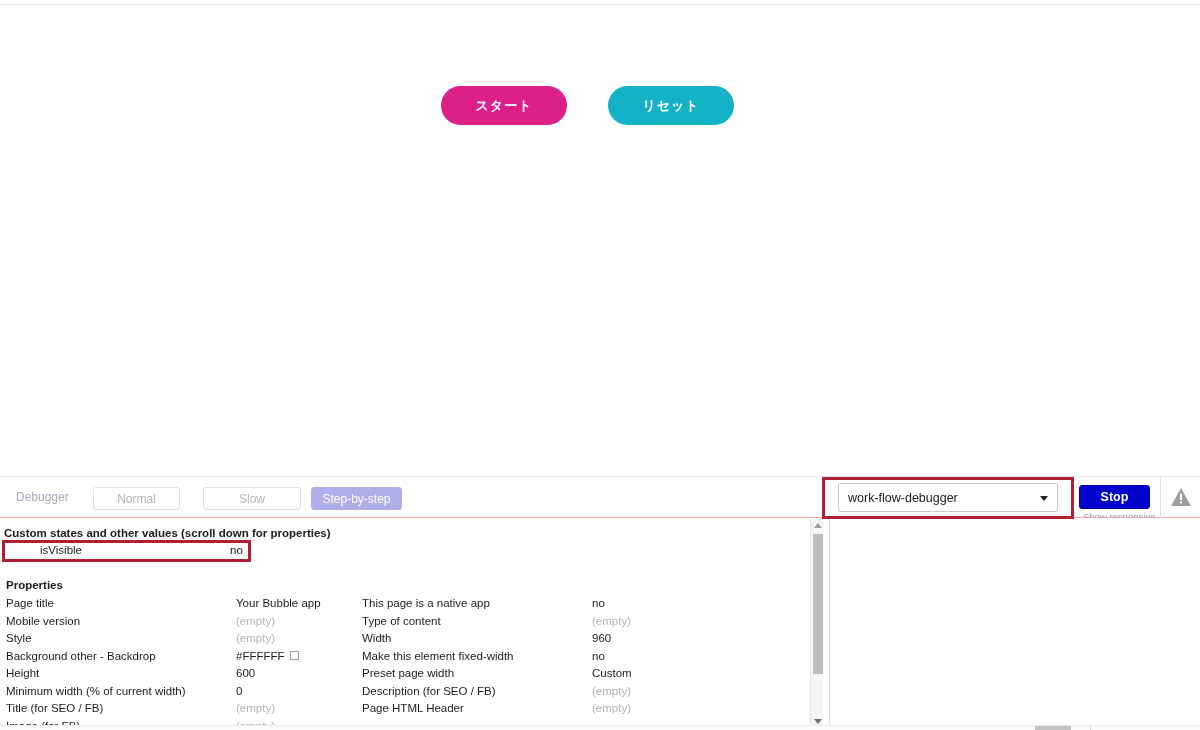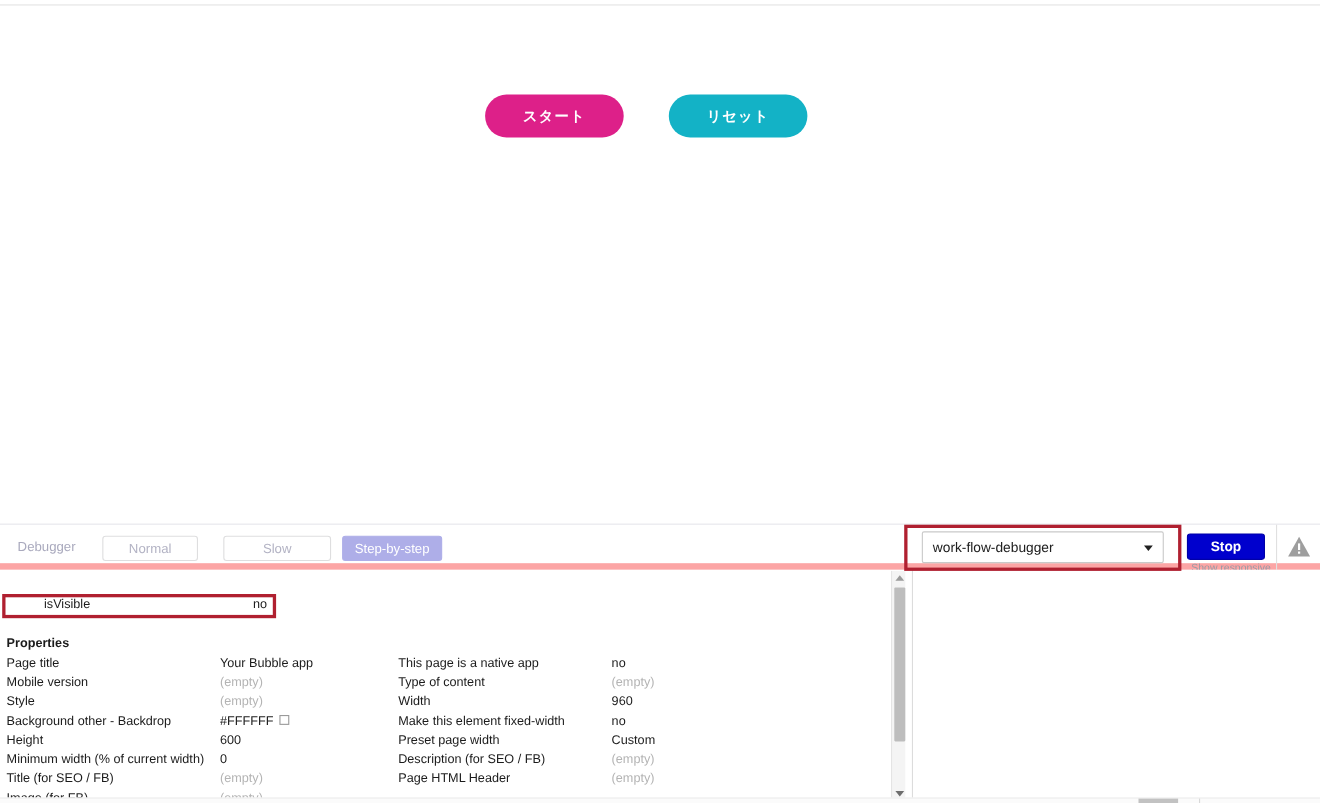--- a/index.html
+++ b/index.html
@@ -41,21 +41,21 @@
   .app-btn.reset {
     left: 608px; top: 86px; width: 126px; height: 39px;
     background: #13b2c6;
   }
 
   
   .debugger-bar {
     position: absolute; left: 0; top: 476px; width: 1200px; height: 42px;
     background: #ffffff;
     border-top: 1px solid #e6e6ec;
-    border-bottom: 6px solid #fca5a5;
+    border-bottom: 1px solid #fca5a5;
   }
   .dbg-label {
     position: absolute; left: 16px; top: 13px;
     font-size: 12px; color: #a9a9bd;
   }
   .speed-btn {
     position: absolute; top: 10px; height: 23px;
     border: 1px solid #dededf; border-radius: 3px;
     background: #ffffff; color: #b3b3c4;
     font-size: 12px; cursor: pointer;
@@ -136,21 +136,21 @@
 
   .prop-col { position: absolute; top: 79px; }
   .prop-col.left  { left: 6px;   width: 350px; }
   .prop-col.right { left: 362px; width: 400px; }
   .prop-row {
     position: relative; height: 17.5px;
     font-size: 11.5px; color: #1b1b1b;
     white-space: nowrap;
   }
   .prop-row .k { position: absolute; left: 0; top: 0; }
-  .prop-row .v { position: absolute; top: 0; }
+  .prop-row .v { position: absolute; top: 0; margin-left: 36px; }
   .prop-col.left  .prop-row .v { left: 194px; }
   .prop-col.right .prop-row .v { left: 194px; }
   .prop-row .v.empty { color: #b4b4b4; }
   .swatch {
     display: inline-block; width: 9px; height: 9px;
     border: 1px solid #9a9a9a; background: #ffffff;
     vertical-align: middle; margin-left: 5px; margin-bottom: 1px;
   }
 
   
@@ -236,20 +236,21 @@
     <svg width="22" height="20" viewBox="0 0 22 20">
       <path d="M11 1 L21 19 L1 19 Z" fill="#9e9e9e"></path>
       <rect x="10" y="7" width="2" height="6" fill="#ffffff"></rect>
       <rect x="10" y="14.4" width="2" height="2" fill="#ffffff"></rect>
     </svg>
   </div>
 
   <div class="props-panel">
     <div class="panel-split"></div>
 
+    <div class="cs-header">Custom states and other values (scroll down for properties)</div>
 
     <div class="cs-row">
       <span class="k">isVisible</span>
       <span class="v">no</span>
     </div>
 
     <div class="props-title">Properties</div>
 
     <div class="prop-col left" id="prop-col-left">
         <div class="prop-row">

